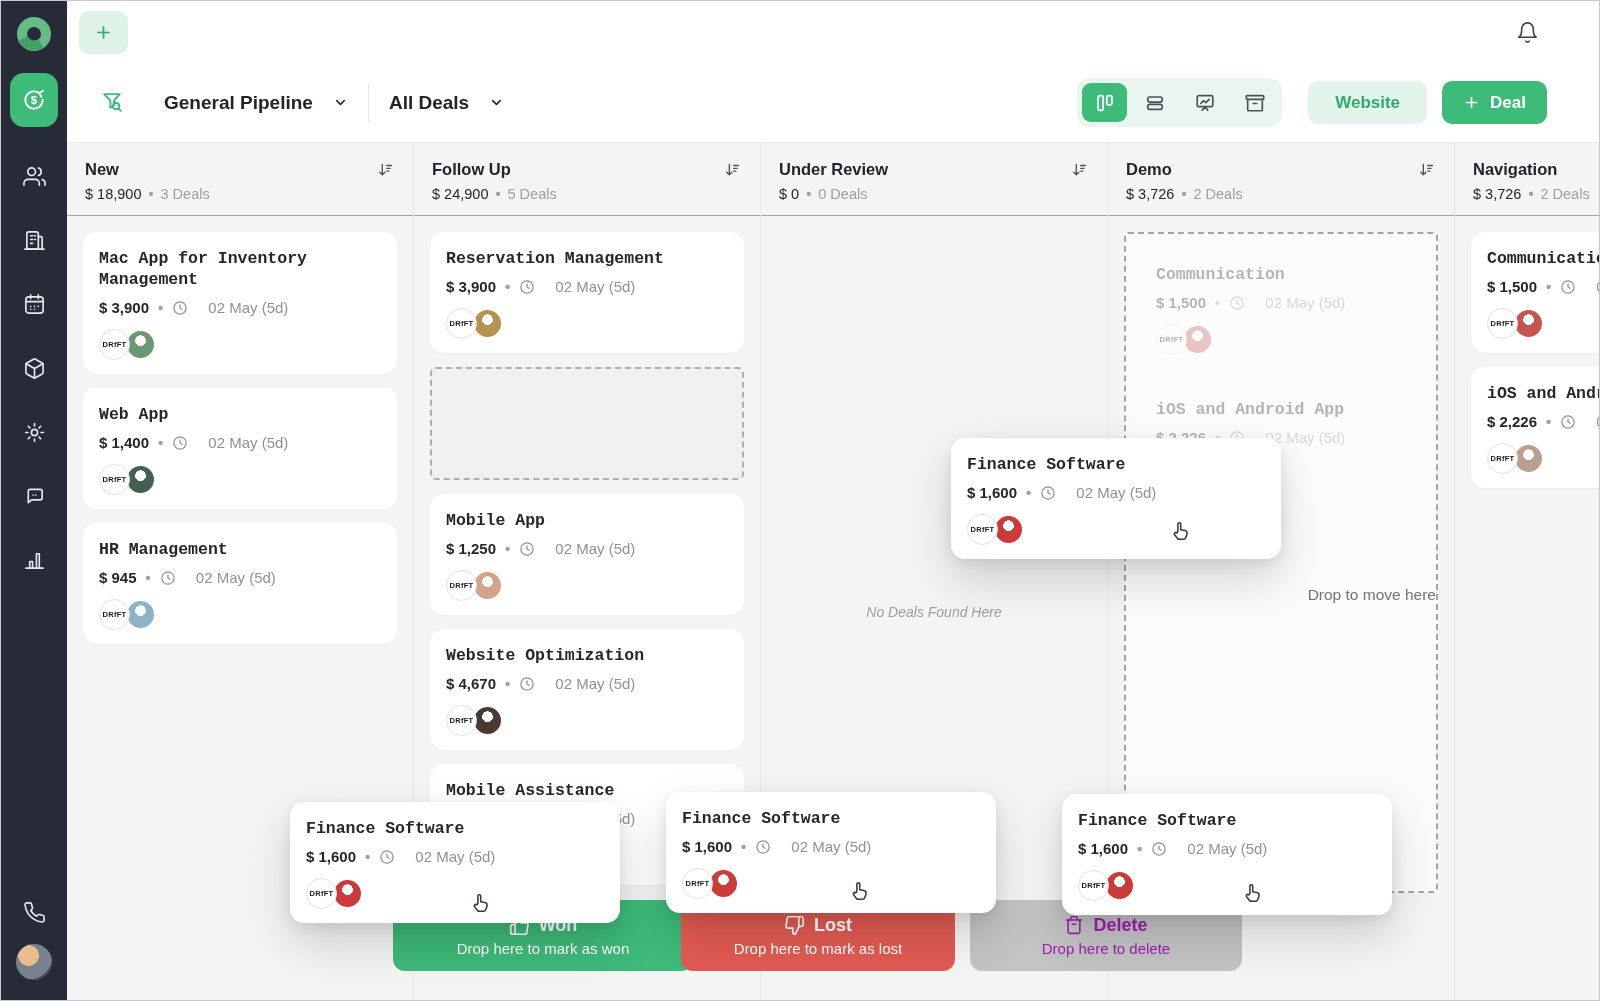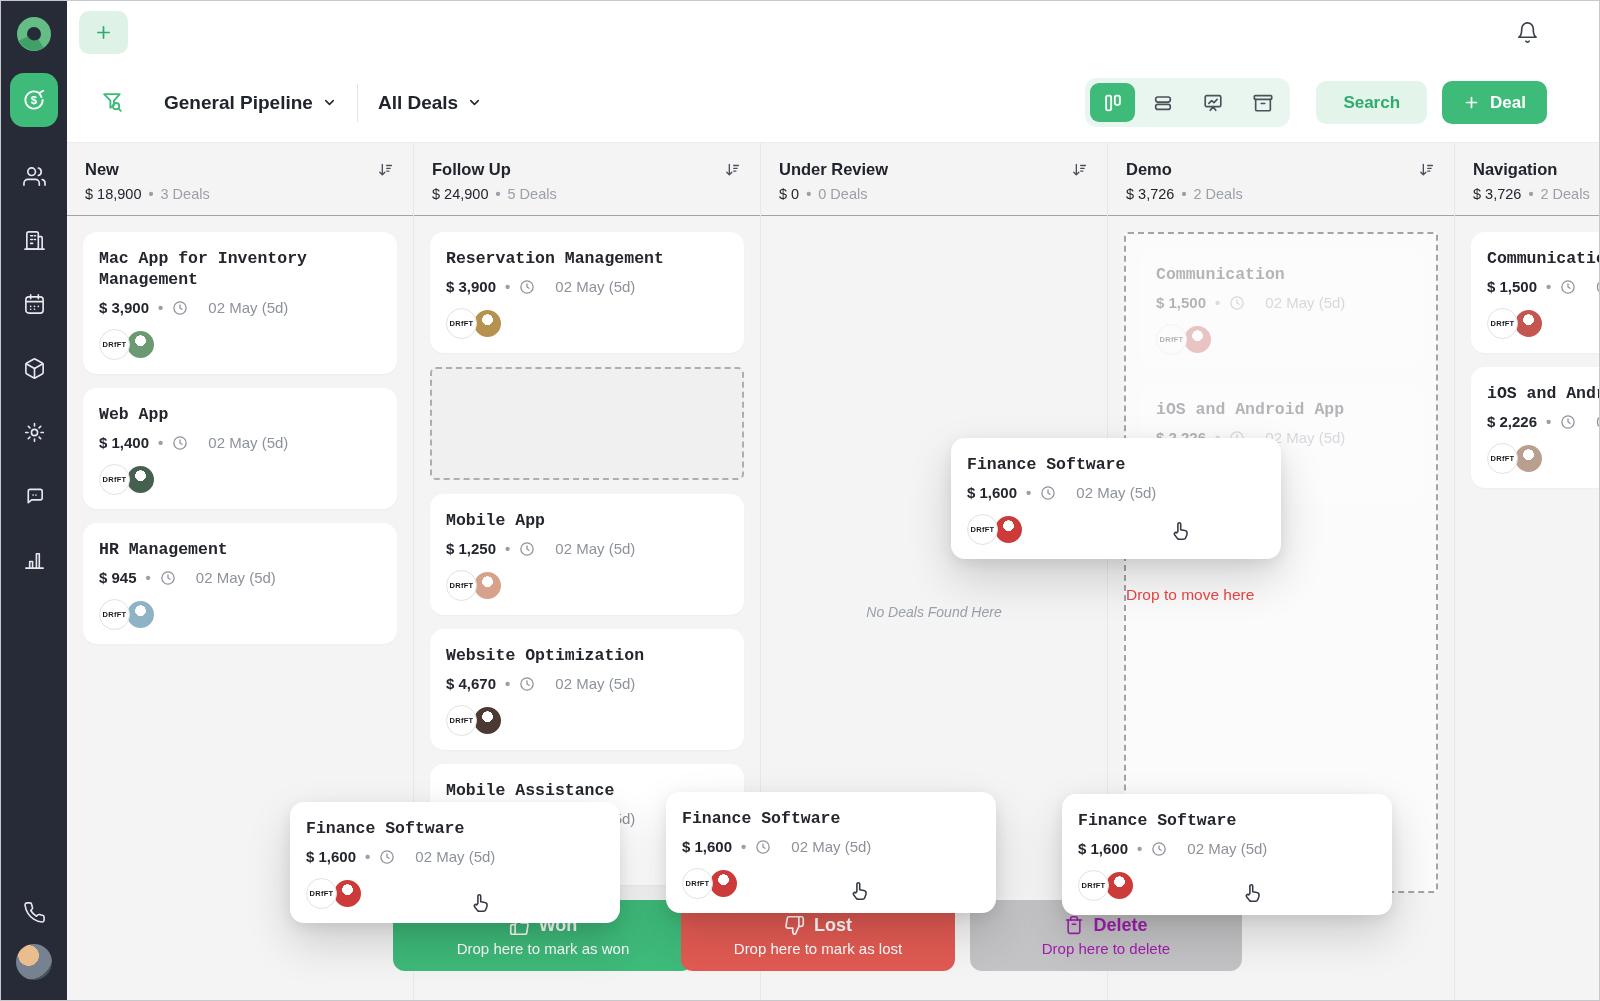--- a/index.html
+++ b/index.html
@@ -40,21 +40,21 @@
     width:543px; height:43px; background:#ededee; border-radius:10px;
     display:flex; align-items:center; gap:13px; padding:0 16px; color:#6d727c;
   }
   .search input { border:none; background:transparent; outline:none; font:16px "Liberation Sans",sans-serif; color:#3a3f49; width:100%; }
   .search input::placeholder { color:#6d727c; }
   .add-btn { width:49px; height:43px; border:none; border-radius:10px; background:#def2e7; color:#2fab6c; display:grid; place-items:center; cursor:pointer; }
   .bell { margin-left:auto; color:#3a3f49; cursor:pointer; }
 
   .toolbar { height:79px; display:flex; align-items:center; padding:0 52px 0 24px; background:#fff; }
   .funnel { color:#3eba79; margin:0 38px 0 10px; cursor:pointer; }
-  .select { display:flex; align-items:center; gap:9px; font-size:19px; font-weight:bold; color:#20242d; cursor:pointer; }
+  .select { display:flex; align-items:center; gap:20px; font-size:19px; font-weight:bold; color:#20242d; cursor:pointer; }
   .tb-divider { width:1px; height:38px; background:#e4e4e6; margin:0 20px; }
   .views { margin-left:auto; background:#e9f6ef; border-radius:12px; padding:5px; display:flex; gap:5px; }
   .view-btn { width:45px; height:39px; border:none; background:transparent; border-radius:9px; color:#4c505b; display:grid; place-items:center; cursor:pointer; }
   .view-btn.active { background:#3eba79; color:#fff; }
   .import-btn { margin-left:26px; height:43px; padding:0 27px; border:none; border-radius:10px; background:#e3f4ea; color:#2fab6c; font:bold 17px "Liberation Sans",sans-serif; cursor:pointer; }
   .deal-btn { margin-left:15px; height:43px; padding:0 21px; border:none; border-radius:10px; background:#3eba79; color:#fff; font:bold 17px "Liberation Sans",sans-serif; display:flex; align-items:center; gap:10px; cursor:pointer; }
 
   
   .board { flex:1; background:#f4f4f5; border-top:1px solid #ececee; display:flex; overflow:hidden; }
   .column { width:347px; flex-shrink:0; border-right:1px solid #e7e7e9; display:flex; flex-direction:column; }
@@ -74,21 +74,21 @@
   .meta-date { color:#8d929b; display:flex; align-items:center; gap:20px; }
   .card-people { margin-top:13px; display:flex; align-items:center; }
   .badge { width:31px; height:31px; border-radius:50%; background:#fff; border:1px solid #e2e2e5; display:grid; place-items:center; font-size:7.5px; font-weight:bold; letter-spacing:.3px; color:#17191e; position:relative; z-index:1;text-align:right; }
   .avatar { width:31px; height:31px; border-radius:50%; margin-left:-5px; border:2px solid #fff; }
 
   .gap-slot { height:113px; border:2px dashed #aeaeb2; border-radius:6px; background:#f0f0f1; margin-bottom:14px; }
   .empty-text { margin-top:372px; text-align:center; color:#9aa0a8; font-size:14px;font-style:italic; }
 
   .ghost-wrap { border:2px dashed #a3a3a8; border-radius:4px; background:#fbfbfc; height:661px; padding:14px; position:relative; }
   .ghost-wrap .card { opacity:.33; box-shadow:none; }
-  .drop-text { position:absolute; top:352px; left:0; width:100%; text-align:left; color:#ef4444; font-size:15.5px; }
+  .drop-text { position:absolute; top:352px; left:0; width:100%; text-align:right; color:#737373; font-size:15.5px; }
 
   
   .zone { position:absolute; height:71px; border-radius:12px; display:flex; flex-direction:column; align-items:center; justify-content:center; gap:4px; z-index:10; cursor:pointer; }
   .zone-title { font-size:18px; font-weight:bold; display:flex; align-items:center; gap:9px; }
   .zone-sub { font-size:15px; }
   .zone-won    { left:392px; top:899px; width:300px; background:#3eba79; color:#fff; }
   .zone-lost   { left:680px; top:899px; width:274px; background:#e05a52; color:#fff; }
   .zone-delete { left:969px; top:899px; width:272px; background:#c3c3c5; color:#a21caf; }
 
   .drag-card { position:absolute; width:330px; z-index:20; }
@@ -244,21 +244,21 @@
             </svg>
           </button>
         <button class="view-btn">
             <svg width="22" height="22" viewBox="0 0 24 24" fill="none" stroke="currentColor" stroke-width="1.8" stroke-linecap="round" stroke-linejoin="round">
               <path d="M4 8v11a1.5 1.5 0 0 0 1.5 1.5h13A1.5 1.5 0 0 0 20 19V8"></path>
               <rect x="2.5" y="4" width="19" height="4" rx="1"></rect>
               <path d="M10 12.5h4"></path>
             </svg>
           </button>
       </div>
-      <button class="import-btn">Search</button>
+      <button class="import-btn">Website</button>
       <button class="deal-btn">
         <svg width="17" height="17" viewBox="0 0 24 24" fill="none" stroke="currentColor" stroke-width="2.4" stroke-linecap="round">
             <path d="M12 5v14M5 12h14"></path>
           </svg>
         <span>Deal</span>
       </button>
     </div>
 
     <div class="board">
         <section class="column">

